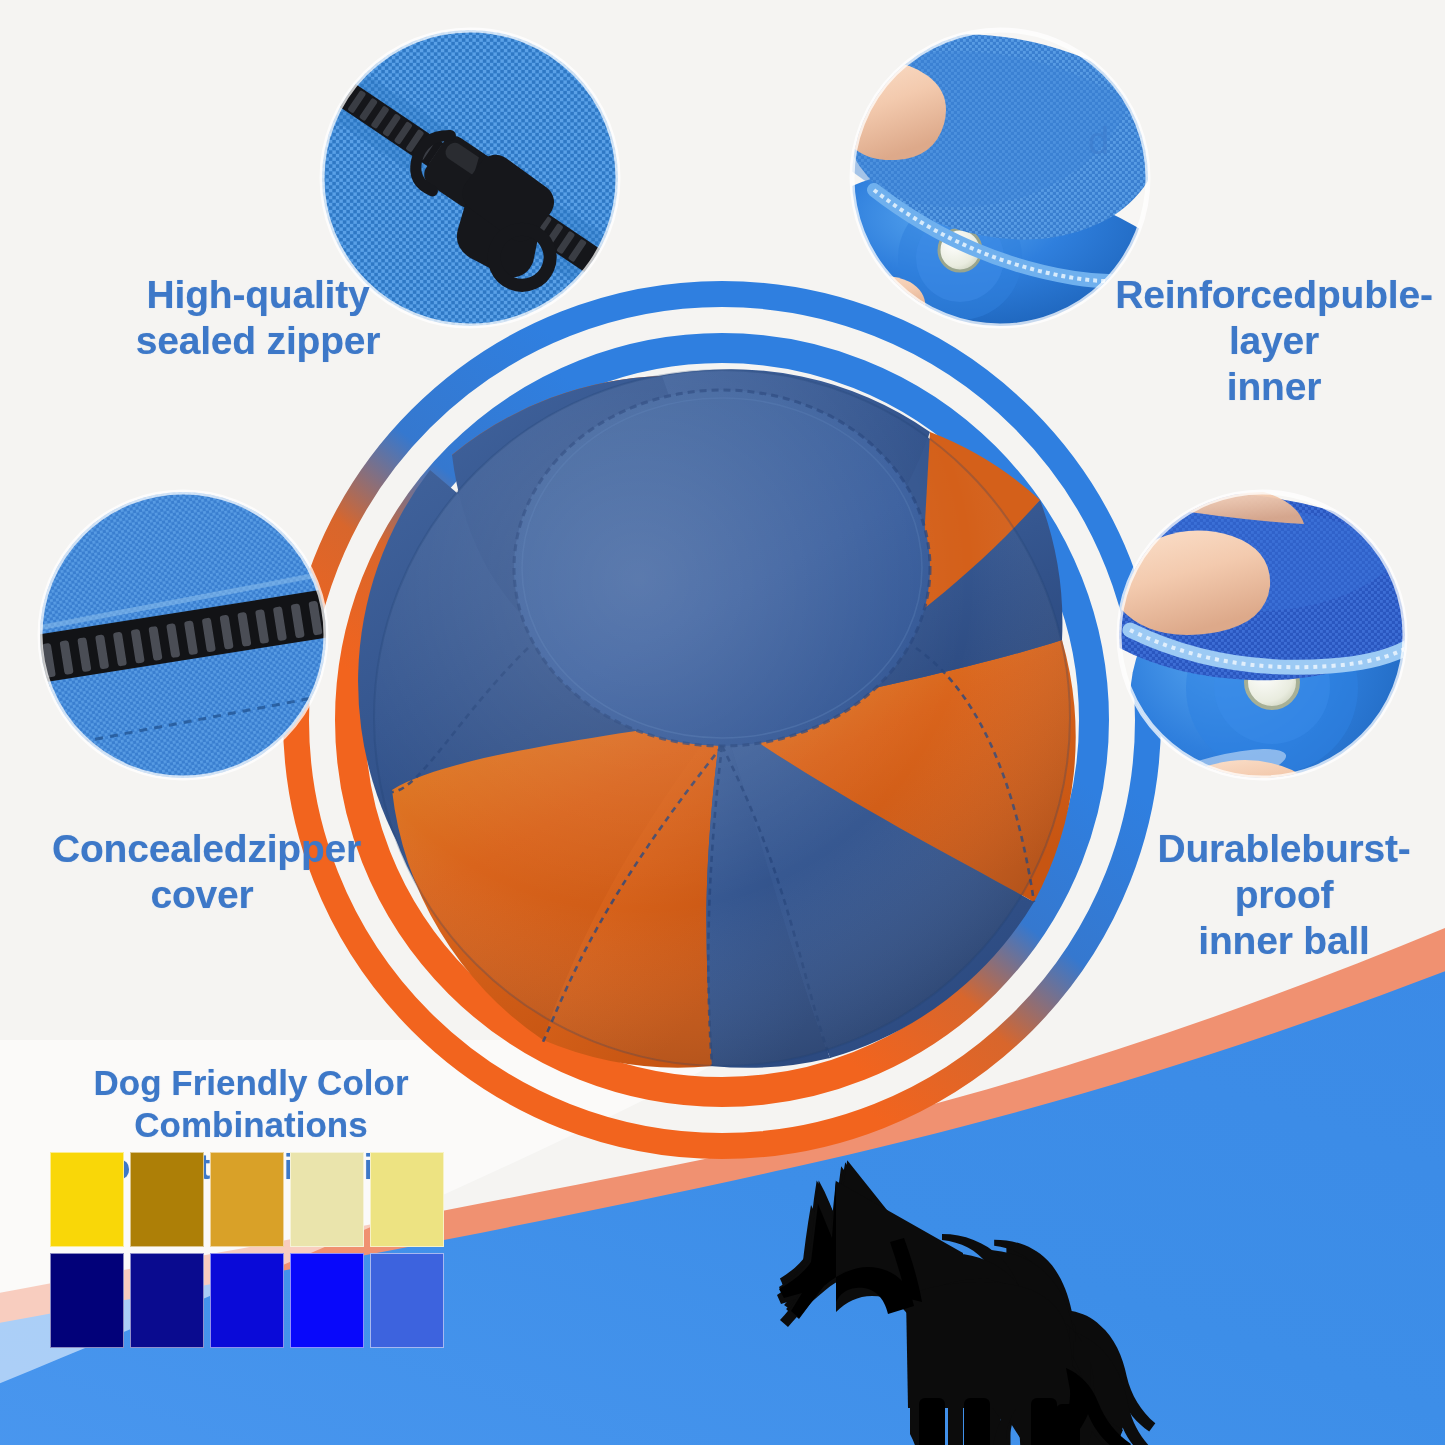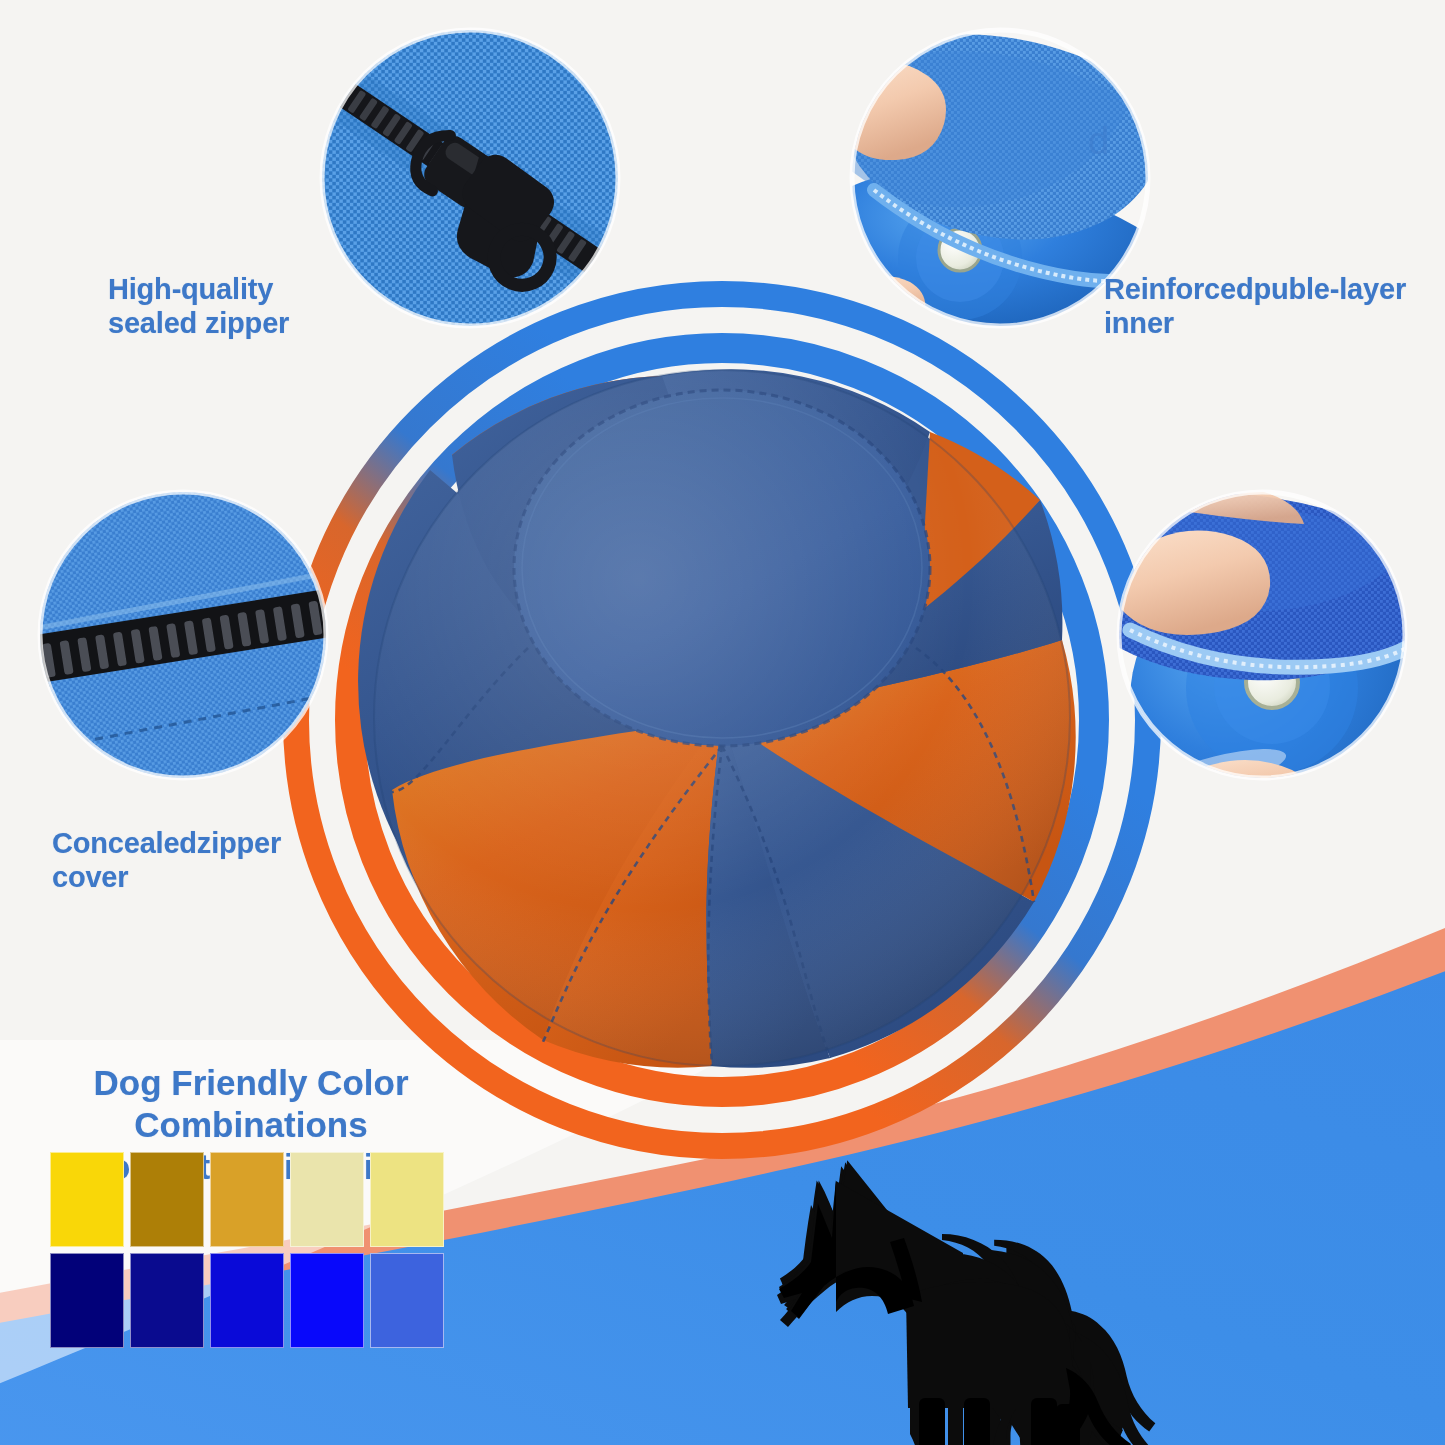--- a/index.html
+++ b/index.html
@@ -9,23 +9,23 @@
     font-family:"Liberation Sans", sans-serif;
     overflow:hidden;
   }
   #stage{position:relative;width:1445px;height:1445px;overflow:hidden;background:#f5f4f2;}
   #art{position:absolute;left:0;top:0;width:1445px;height:1445px;}
 
   .caption{
     position:absolute;
     color:#3d78c8;
     font-weight:bold;
-    font-size:29px;
+    font-size:39px;
     line-height:1.18;
-    text-align:left;
+    text-align:center;
     letter-spacing:-0.2px;
     white-space:pre-line;
     text-shadow:0 0 1px rgba(61,120,200,.35);
   }
   #cap-tl{left:108px;top:272px;width:300px;}
   #cap-tr{left:1104px;top:272px;width:340px;}
   #cap-bl{left:52px;top:826px;width:300px;}
   #cap-br{left:1124px;top:826px;width:320px;}
 
   #palette-title{
@@ -637,20 +637,22 @@
 
   <div class="caption" id="cap-tl">High-quality
 sealed zipper</div>
 
   <div class="caption" id="cap-tr">Reinforcedpuble-layer
 inner</div>
 
   <div class="caption" id="cap-bl">Concealedzipper
 cover</div>
 
+  <div class="caption" id="cap-br">Durableburst-proof
+inner ball</div>
 
   <div id="palette-title">Dog Friendly Color Combinations
  for Better visibility</div>
 
   <div class="swatch-row" id="row-warm">
       <div class="swatch" style="background: rgb(249, 215, 8);"></div>
       <div class="swatch" style="background: rgb(173, 127, 7);"></div>
       <div class="swatch" style="background: rgb(217, 161, 40);"></div>
       <div class="swatch" style="background: rgb(234, 228, 172);"></div>
       <div class="swatch" style="background: rgb(237, 227, 130);"></div>

